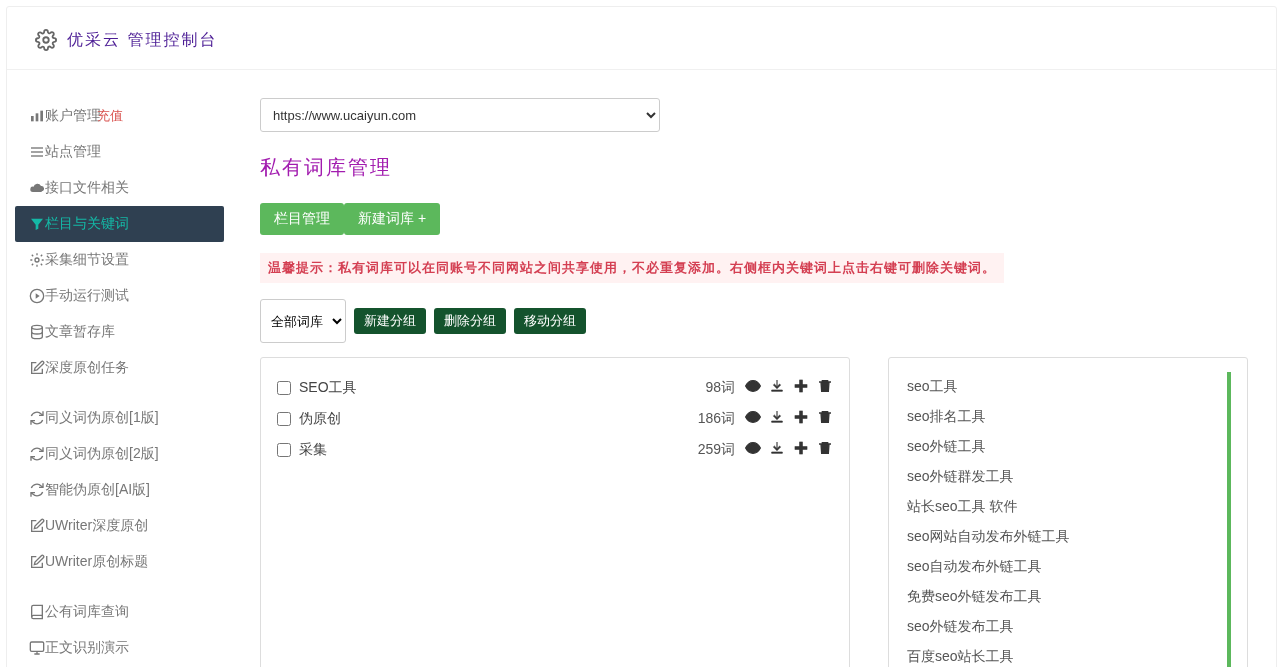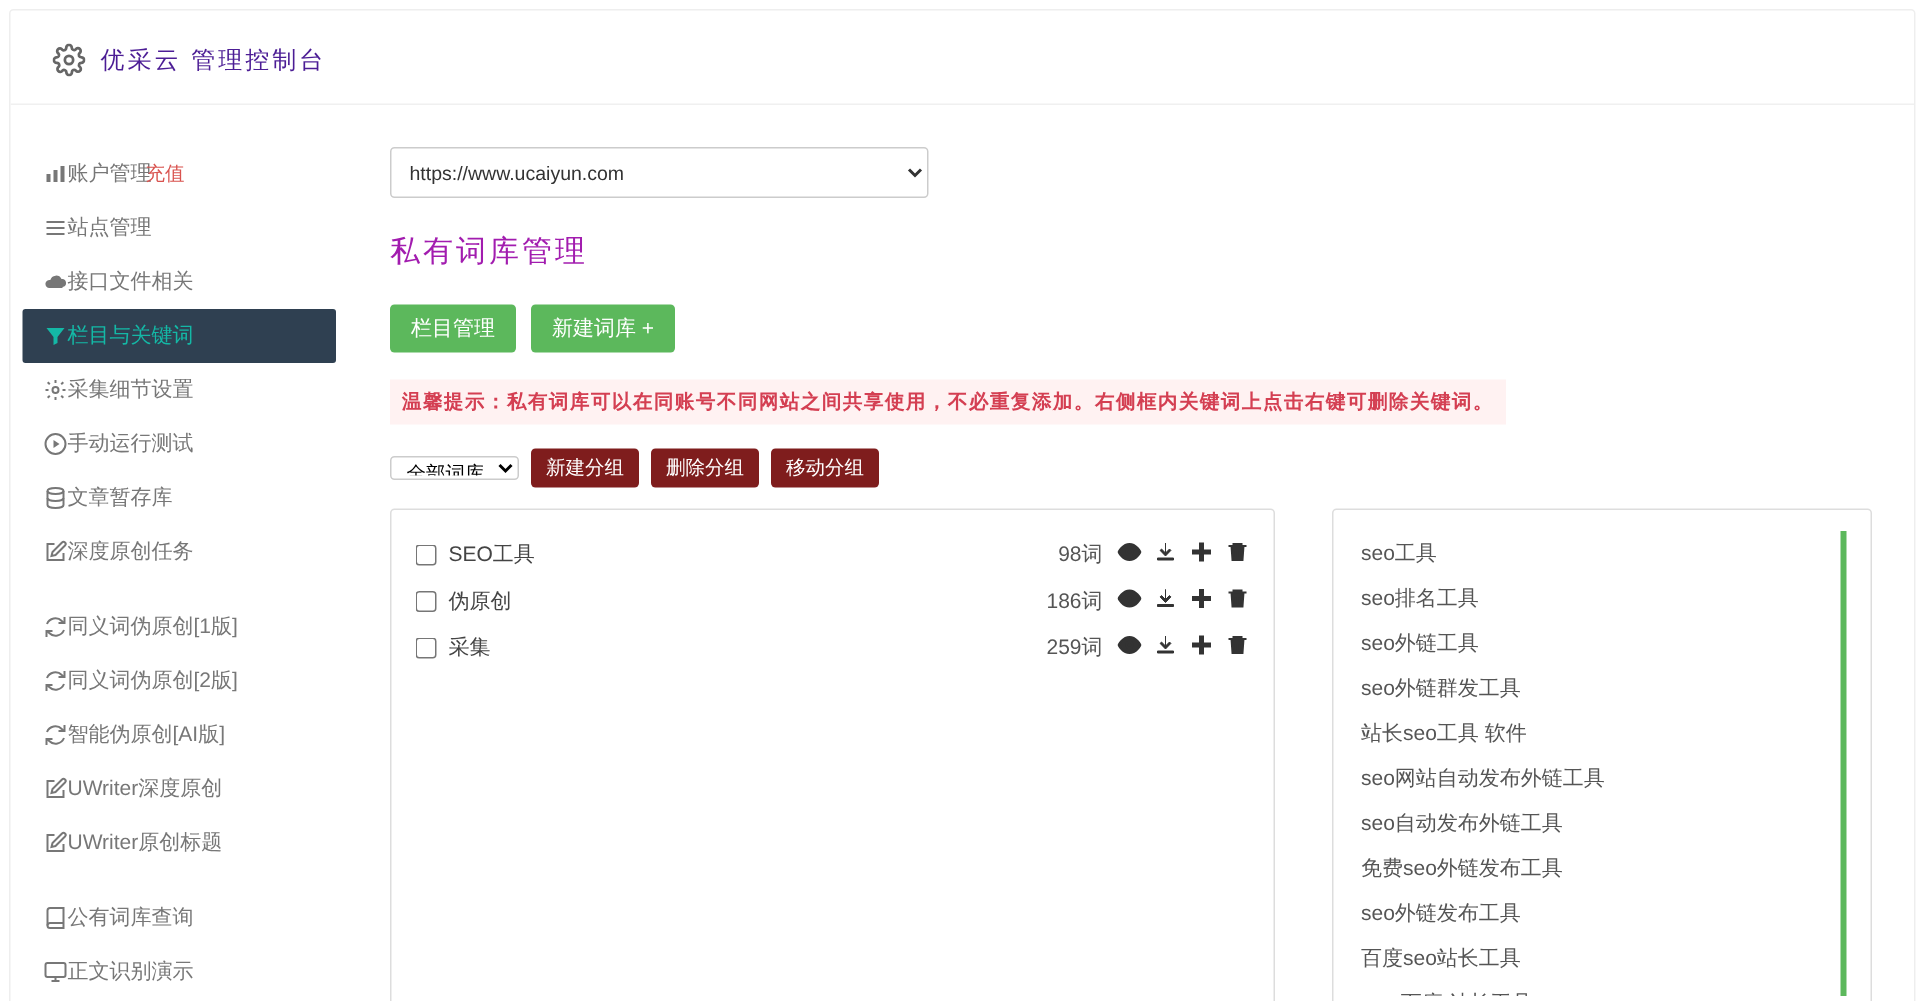--- a/index.html
+++ b/index.html
@@ -16,34 +16,34 @@
 .main { flex: 1 1 auto; padding: 28px 28px 0 28px; }
 
 .nav-item { display: flex; align-items: center; padding: 9px 14px; color: #777; cursor: pointer; border-radius: 2px; margin-bottom: 0px; }
 .nav-item.active { background: #2f4051; color: #14b8a6; }
 .nav-item .icon { width: 16px; height: 16px; display: inline-flex; align-items: center; justify-content: center; }
 .nav-item .icon svg { width: 16px; height: 16px; }
 .nav-item .label { font-size: 14px; }
 .nav-item .badge { color: #d9534f; font-size: 13px; margin-left: -4px; }
 .nav-sep { height: 14px; }
 
-.site-select { width: 359px; height: 34px; border: 1px solid #ccc; border-radius: 3px; padding: 4px 8px; font-size: 13px; color: #333; margin-bottom: 22px; background:#fff; }
+.site-select { width: 400px; height: 34px; border: 1px solid #ccc; border-radius: 3px; padding: 4px 8px; font-size: 13px; color: #333; margin-bottom: 22px; background:#fff; }
 
 .page-title { font-size: 20px; color: #a21caf; letter-spacing: 2px; margin-bottom: 22px; }
 
 .btn { display: inline-block; padding: 7px 14px; border: none; border-radius: 3px; font-size: 14px; cursor: pointer; color: #fff; }
 .btn-green { background: #5cb85c; }
-.btn-row { display: flex; gap: 10px; margin-bottom: 18px; }
+.btn-row { display: flex; margin-bottom: 18px; }
 
 .tip { background: #fff2f2; color: #d43f52; padding: 6px 8px; font-size: 13px; margin-bottom: 16px; letter-spacing: 1px; display: inline-block; font-weight: bold; }
 
 .toolbar { display: flex; align-items: center; gap: 8px; margin-bottom: 14px; }
-.group-select { height: 16px; border: 1px solid #ccc; border-radius: 3px; padding: 2px 6px; font-size: 13px; background:#fff; }
+.group-select { height: 44px; border: 1px solid #ccc; border-radius: 3px; padding: 2px 6px; font-size: 13px; background:#fff; }
 .btn-sm { padding: 4px 10px; font-size: 13px; border-radius: 3px; color: #fff; border: none; cursor: pointer; }
-.btn-blue { background: #7f1d1d; }
+.btn-blue { background: #14532d; }
 
 .panels { display: flex; gap: 38px; }
 .panel { border: 1px solid #ddd; border-radius: 3px; padding: 14px 16px; height: 340px; overflow: hidden; position: relative; }
 .panel-left { width: 590px; }
 .panel-right { flex: 1; }
 
 .group-row { display: flex; align-items: center; justify-content: space-between; padding: 6px 0; }
 .group-row .left { display: flex; align-items: center; gap: 8px; }
 .group-row .left input[type=checkbox]{ width:14px; height:14px; }
 .group-row .name { color: #444; font-size: 14px; }

